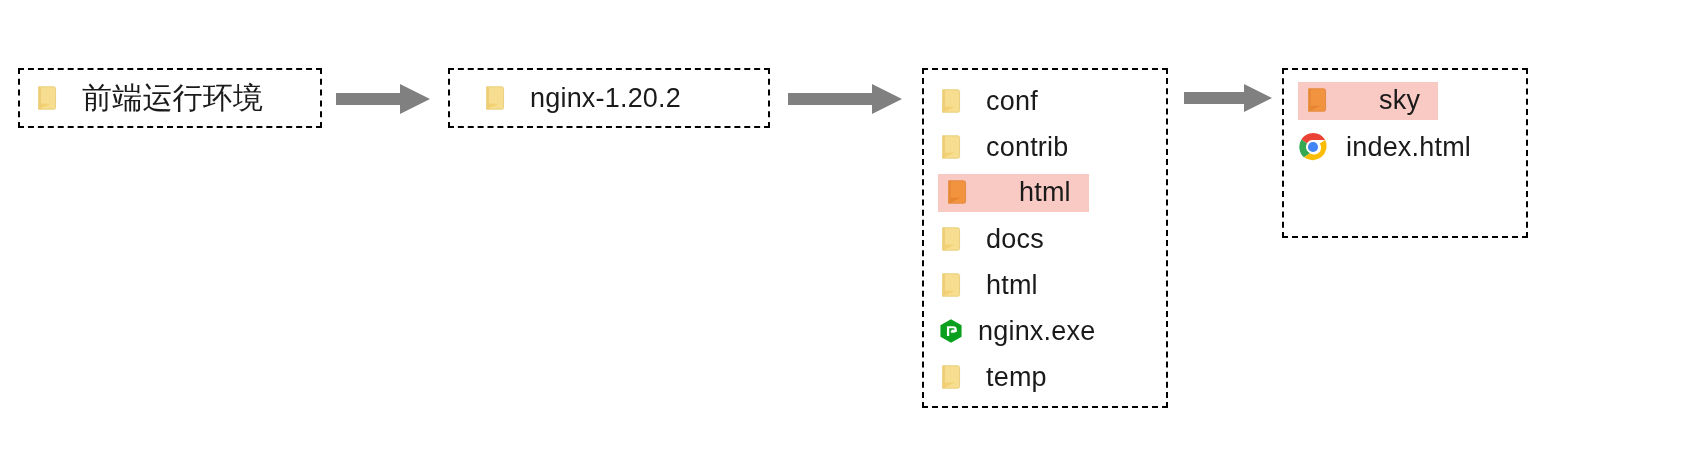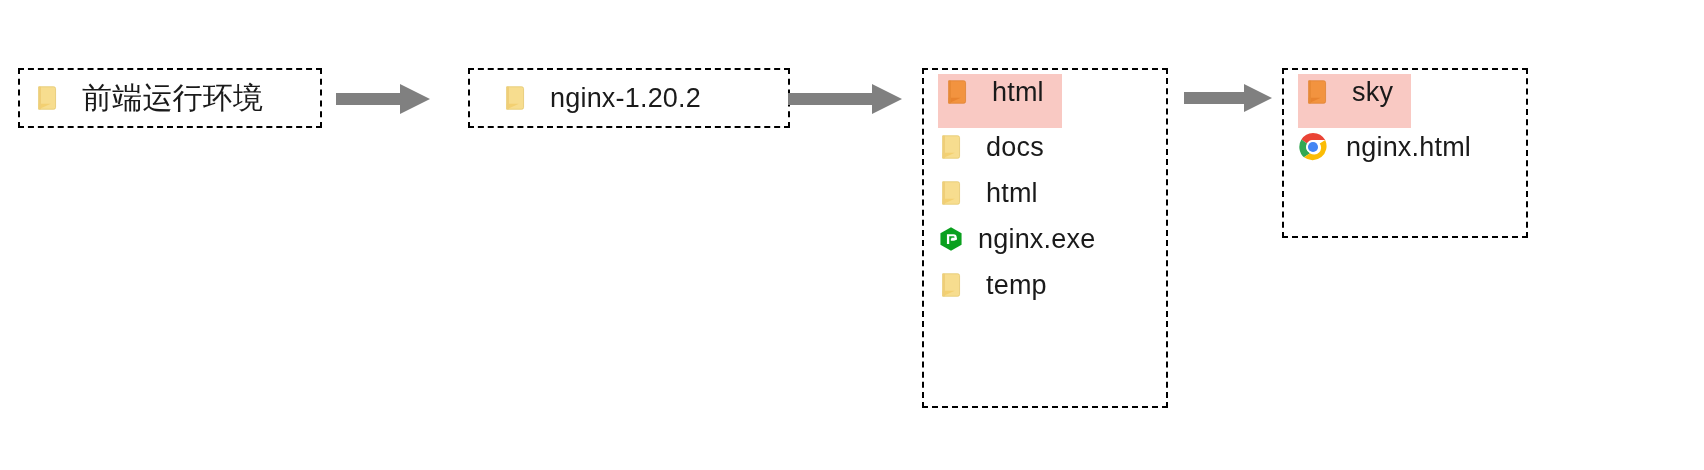--- a/index.html
+++ b/index.html
@@ -35,21 +35,22 @@
     font-size: 27px;
     color: #1a1a1a;
     line-height: 1;
     letter-spacing: 0.2px;
   }
   .row.cjk .label { font-size: 30px; }
   .row .hl-wrap {
     display: inline-flex;
     align-items: center;
     background: #f9c9c3;
-    padding: 3px 18px 21px 6px;
+    padding: 3px 18px 5px 6px;
+    gap: 27px;
   }
   .row .plain-wrap {
     display: inline-flex;
     align-items: center;
   }
 
   
   .icon {
     display: inline-block;
     width: 30px;
@@ -85,21 +86,21 @@
       </span>
     </div>
   </div>
 
   <div class="arrow" style="left:336px; top:84px; width:94px; height:30px;">
     <svg viewBox="0 0 94 30" preserveAspectRatio="none">
       <path d="M0 9 H64 V0 L94 15 L64 30 V21 H0 Z" fill="#808080"></path>
     </svg>
   </div>
 
-  <div class="box single" style="left:468px; top:68px; width:322px; height:60px;">
+  <div class="box single" style="left:448px; top:68px; width:322px; height:60px;">
     <div class="row" style="padding-left:32px;">
       <span class="plain-wrap">
         <span class="icon">
           <svg viewBox="0 0 32 32">
             <path d="M5 4 h16 a2 2 0 0 1 2 2 v20 a2 2 0 0 1 -2 2 h-16 z" fill="#f7dd8f"></path>
             <path d="M5 4 h16 a2 2 0 0 1 2 2 v20 a2 2 0 0 1 -2 2 h-16 z" fill="none" stroke="#e3c66a" stroke-width="0.8"></path>
             <path d="M5 22 h13 l-13 6 z" fill="#f3d071"></path>
             <rect x="5" y="4" width="2.4" height="24" fill="#efce78"></rect>
           </svg>
         </span>
@@ -109,21 +110,47 @@
   </div>
 
   <div class="arrow" style="left:788px; top:84px; width:114px; height:30px;">
     <svg viewBox="0 0 114 30" preserveAspectRatio="none">
       <path d="M0 9 H84 V0 L114 15 L84 30 V21 H0 Z" fill="#808080"></path>
     </svg>
   </div>
 
   <div class="box" style="left:922px; top:68px; width:246px; height:340px; justify-content:flex-start; padding-top:8px;">
 
-
+    <div class="row">
+      <span class="plain-wrap">
+        <span class="icon">
+          <svg viewBox="0 0 32 32">
+            <path d="M5 4 h16 a2 2 0 0 1 2 2 v20 a2 2 0 0 1 -2 2 h-16 z" fill="#f7dd8f"></path>
+            <path d="M5 4 h16 a2 2 0 0 1 2 2 v20 a2 2 0 0 1 -2 2 h-16 z" fill="none" stroke="#e3c66a" stroke-width="0.8"></path>
+            <path d="M5 22 h13 l-13 6 z" fill="#f3d071"></path>
+            <rect x="5" y="4" width="2.4" height="24" fill="#efce78"></rect>
+          </svg>
+        </span>
+        <span class="label">conf</span>
+      </span>
+    </div>
+
+    <div class="row">
+      <span class="plain-wrap">
+        <span class="icon">
+          <svg viewBox="0 0 32 32">
+            <path d="M5 4 h16 a2 2 0 0 1 2 2 v20 a2 2 0 0 1 -2 2 h-16 z" fill="#f7dd8f"></path>
+            <path d="M5 4 h16 a2 2 0 0 1 2 2 v20 a2 2 0 0 1 -2 2 h-16 z" fill="none" stroke="#e3c66a" stroke-width="0.8"></path>
+            <path d="M5 22 h13 l-13 6 z" fill="#f3d071"></path>
+            <rect x="5" y="4" width="2.4" height="24" fill="#efce78"></rect>
+          </svg>
+        </span>
+        <span class="label">contrib</span>
+      </span>
+    </div>
 
     <div class="row">
       <span class="hl-wrap">
         <span class="icon">
           <svg viewBox="0 0 32 32">
             <path d="M5 4 h16 a2 2 0 0 1 2 2 v20 a2 2 0 0 1 -2 2 h-16 z" fill="#f2933f"></path>
             <path d="M5 4 h16 a2 2 0 0 1 2 2 v20 a2 2 0 0 1 -2 2 h-16 z" fill="none" stroke="#dd8130" stroke-width="0.8"></path>
             <path d="M5 22 h13 l-13 6 z" fill="#e8832f"></path>
             <rect x="5" y="4" width="2.4" height="24" fill="#e78a36"></rect>
           </svg>
@@ -216,18 +243,18 @@
         <span class="icon">
           <svg viewBox="0 0 32 32">
             <circle cx="16" cy="16" r="15" fill="#ffffff"></circle>
             <path d="M16 1 A15 15 0 0 1 29 8.6 H16 a7.4 7.4 0 0 0 -6.4 3.7 L3.6 8 A15 15 0 0 1 16 1 Z" fill="#ea4335"></path>
             <path d="M3.6 8 l6 4.3 A7.4 7.4 0 0 0 12.8 22.6 L6.4 27 A15 15 0 0 1 3.6 8 Z" fill="#34a853"></path>
             <path d="M29 8.6 A15 15 0 0 1 6.4 27 l6.4 -4.4 a7.4 7.4 0 0 0 10.4 -10.3 Z" fill="#fbbc05"></path>
             <circle cx="16" cy="16" r="7.2" fill="#ffffff"></circle>
             <circle cx="16" cy="16" r="5.4" fill="#4285f4"></circle>
           </svg>
         </span>
-        <span class="label">nginx.html</span>
+        <span class="label">index.html</span>
       </span>
     </div>
   </div>
 
 </div>
 
 </body></html>

